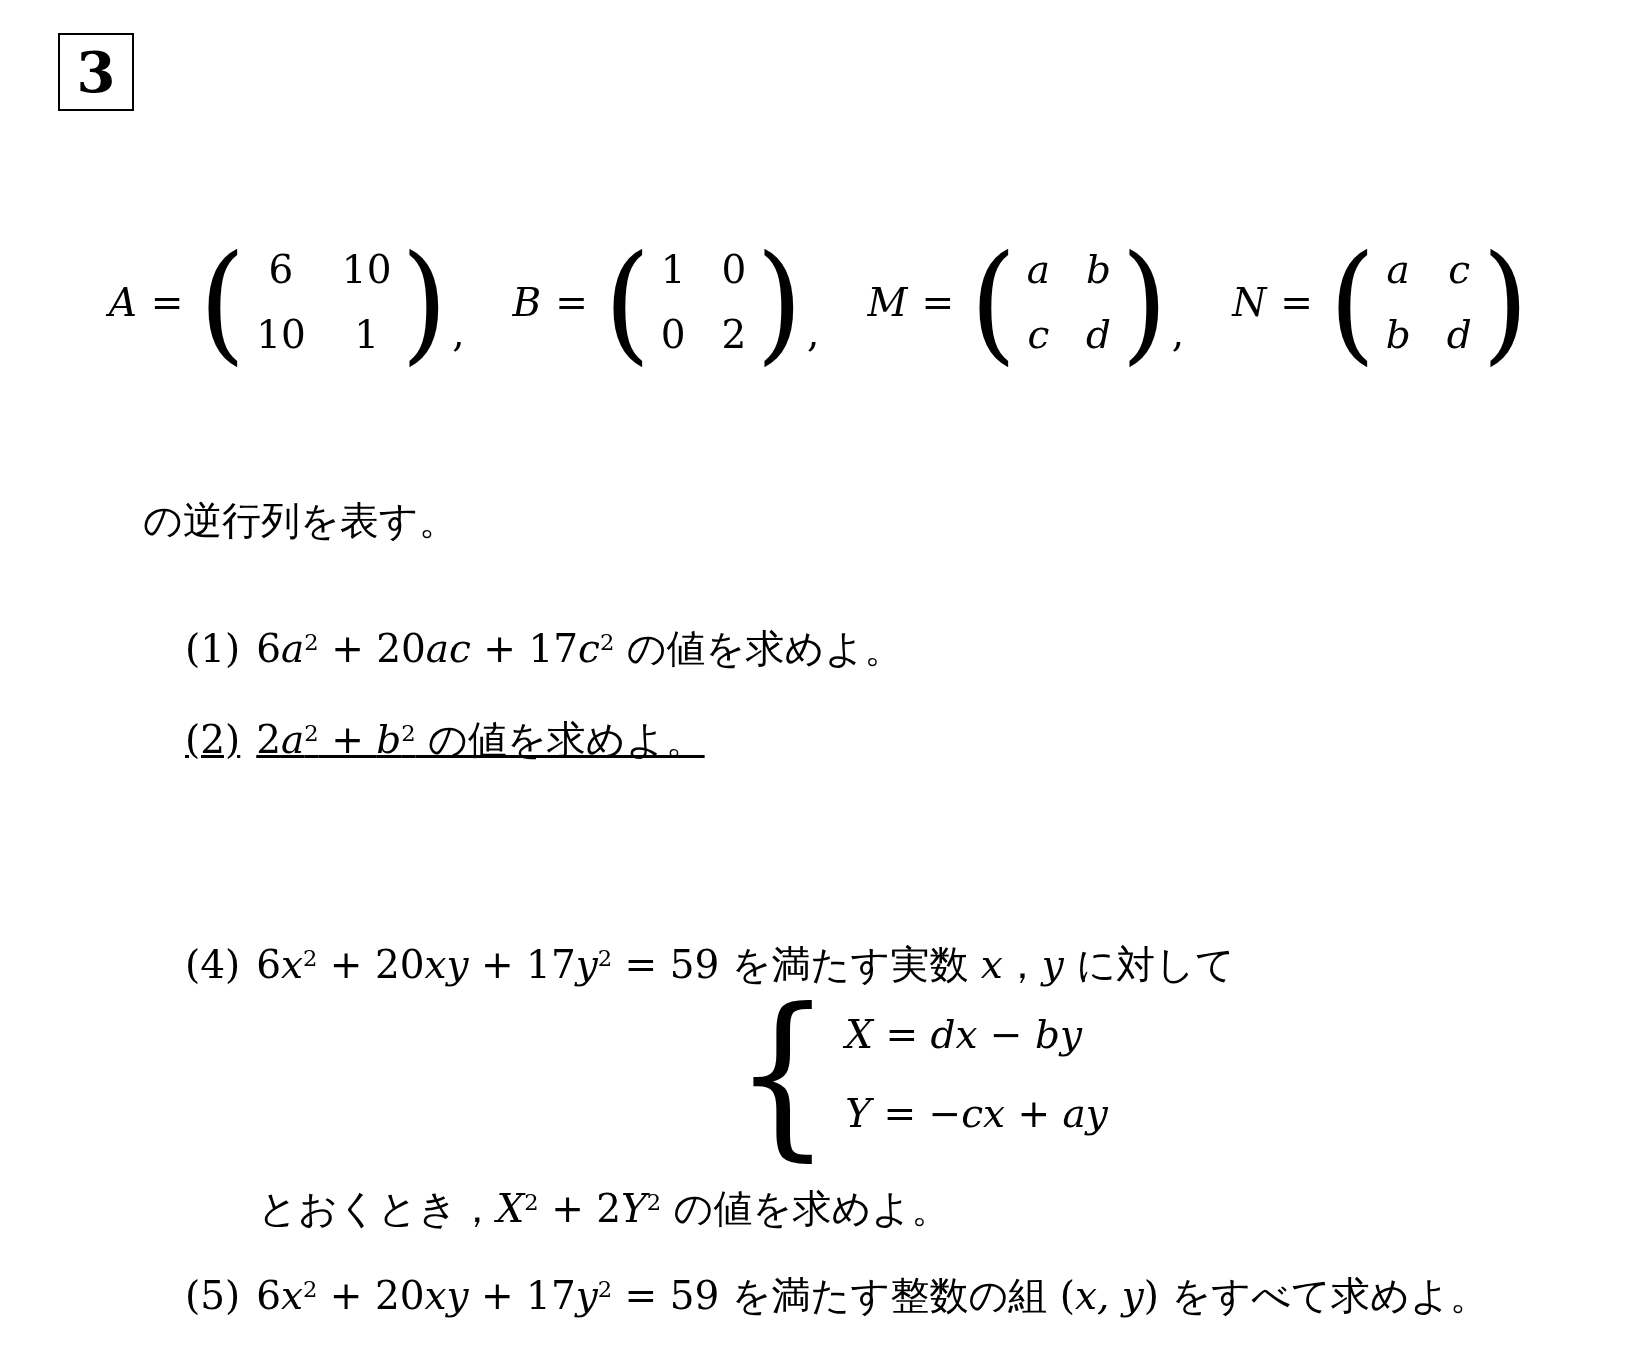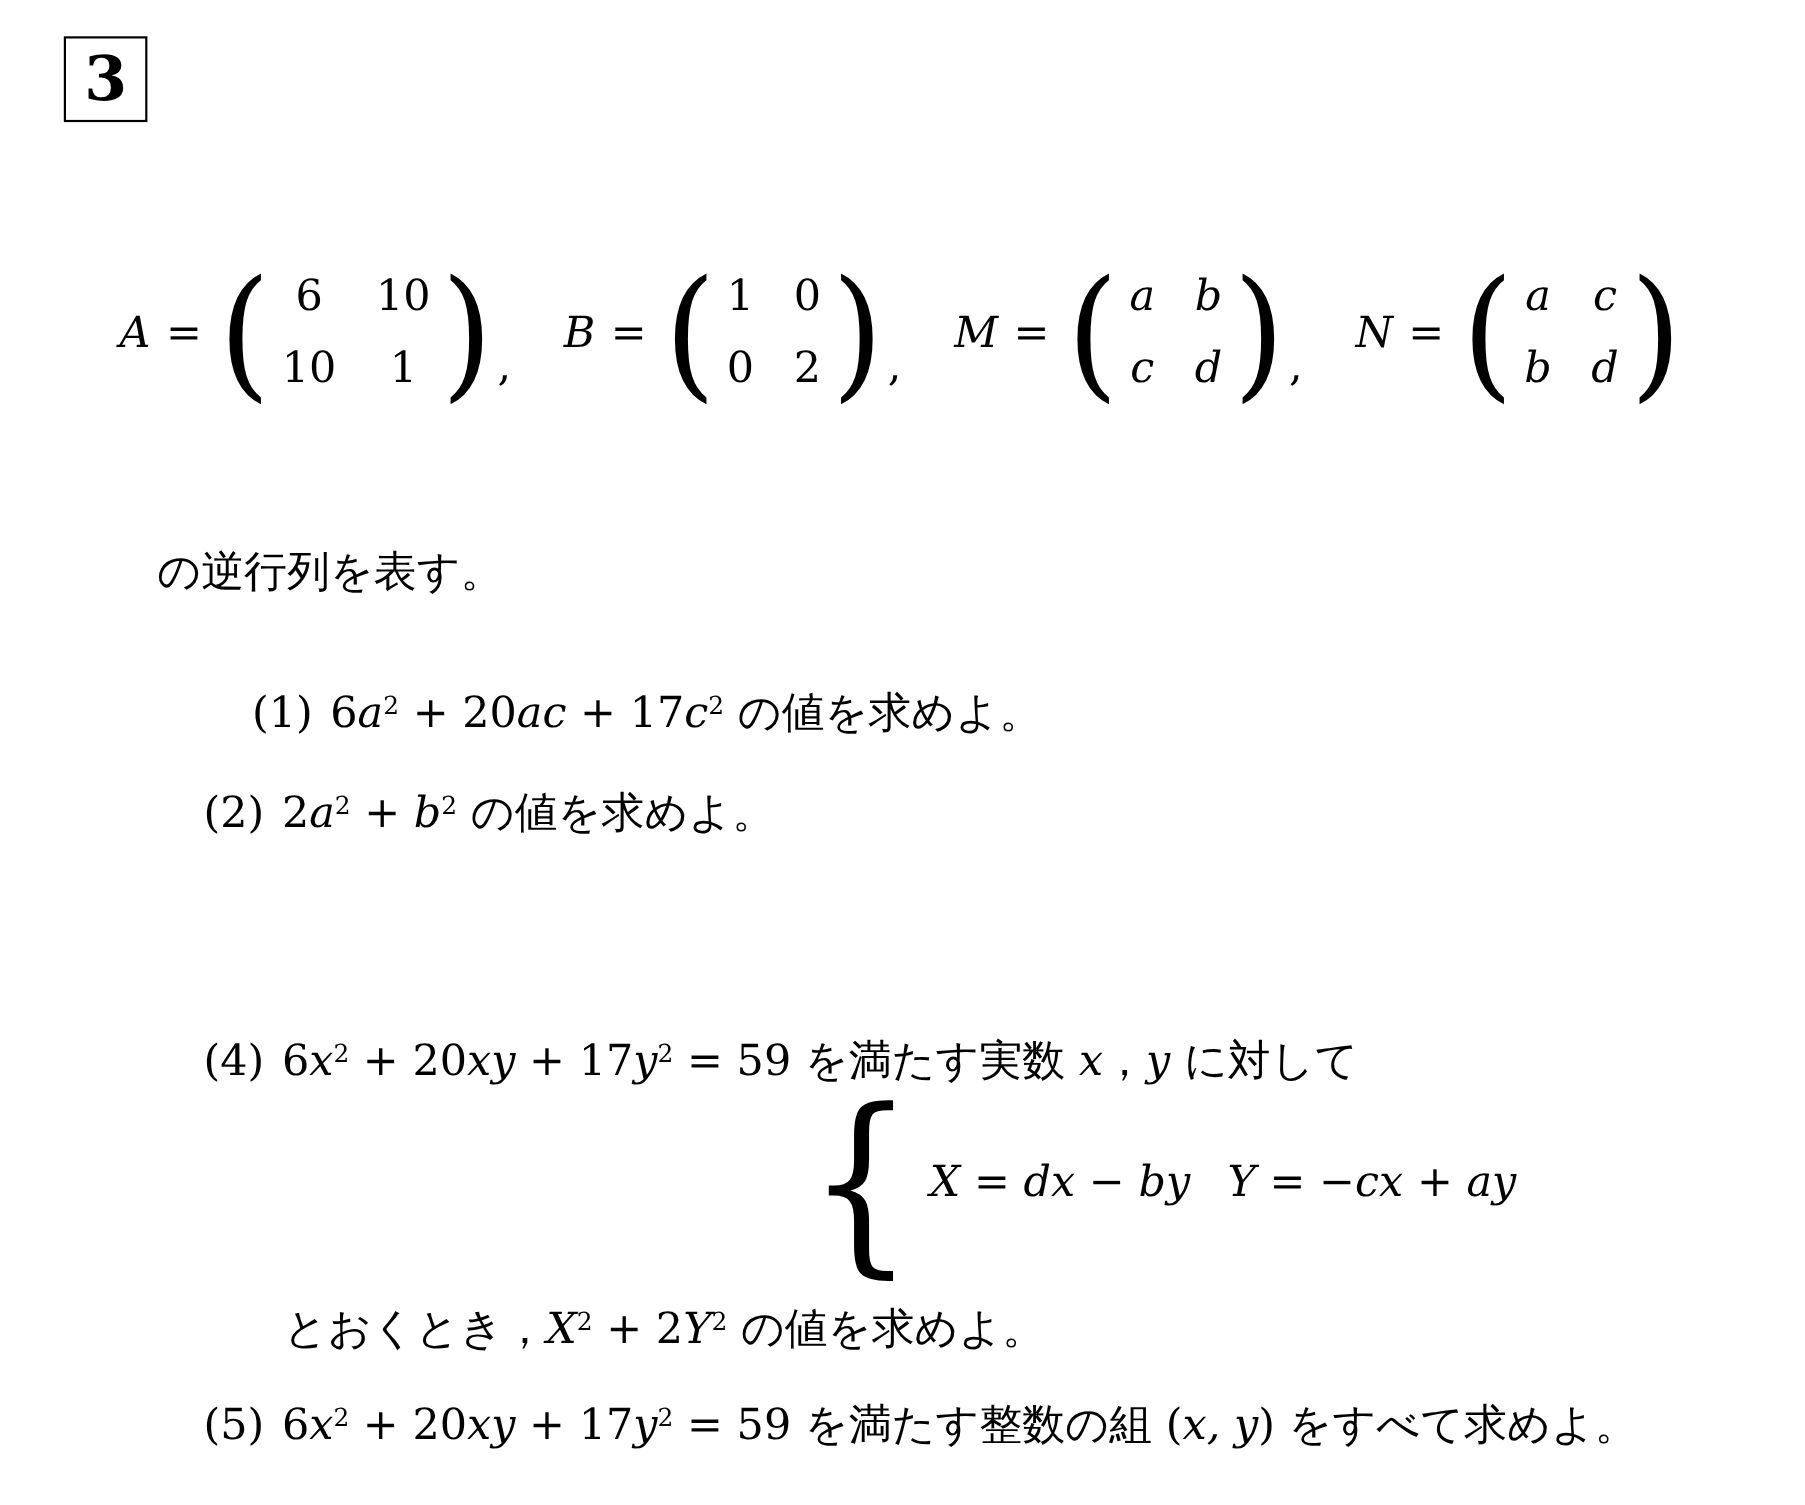--- a/index.html
+++ b/index.html
@@ -51,21 +51,21 @@
 
   
   .system{
     position:absolute;left:726px;top:985px;
     display:flex;align-items:center;
   }
   .brace{
     font-size:178px;line-height:1;display:inline-block;
     transform:scaleX(0.85);margin-right:6px;
   }
-  .sysrows{display:flex;flex-direction:row;gap:34px;}
+  .sysrows{display:flex;flex-direction:column;gap:34px;}
   .sysrow{white-space:nowrap;}
 
   .qlabel{margin-right:16px;font-style:normal;}
 </style>
 </head>
 <body>
 
 <div class="page">
 
   <div class="qbox">
@@ -131,25 +131,25 @@
       <span class="msep"></span>
     </span>
 
   </div>
 
 
   <div class="abs" style="left:143px;top:497px;text-align:center;">
     <span class="jp">の逆行列を表す。</span>
   </div>
 
-  <div class="abs" style="left:185px;top:625px;margin-left:44px;">
+  <div class="abs" style="left:185px;top:625px;">
     <span class="qlabel">(1)</span><span class="rm">6</span><span class="it">a</span><sup class="exp">2</sup><span class="rm"> + 20</span><span class="it">ac</span><span class="rm"> + 17</span><span class="it">c</span><sup class="exp">2</sup><span class="jp"> の値を求めよ。</span>
   </div>
 
-  <div class="abs" style="left:185px;top:716px;">
+  <div class="abs" style="left:185px;top:716px;text-decoration:underline;">
     <span class="qlabel">(2)</span><span class="rm">2</span><span class="it">a</span><sup class="exp">2</sup><span class="rm"> + </span><span class="it">b</span><sup class="exp">2</sup><span class="jp"> の値を求めよ。</span>
   </div>
 
 
   <div class="abs" style="left:185px;top:893px;margin-top:48px;">
     <span class="qlabel">(4)</span><span class="rm">6</span><span class="it">x</span><sup class="exp">2</sup><span class="rm"> + 20</span><span class="it">xy</span><span class="rm"> + 17</span><span class="it">y</span><sup class="exp">2</sup><span class="rm"> = 59</span><span class="jp"> を満たす実数 </span><span class="it">x</span><span class="jp">，</span><span class="it">y</span><span class="jp"> に対して</span>
   </div>
 
   <div class="system">
     <span class="brace">{</span>

